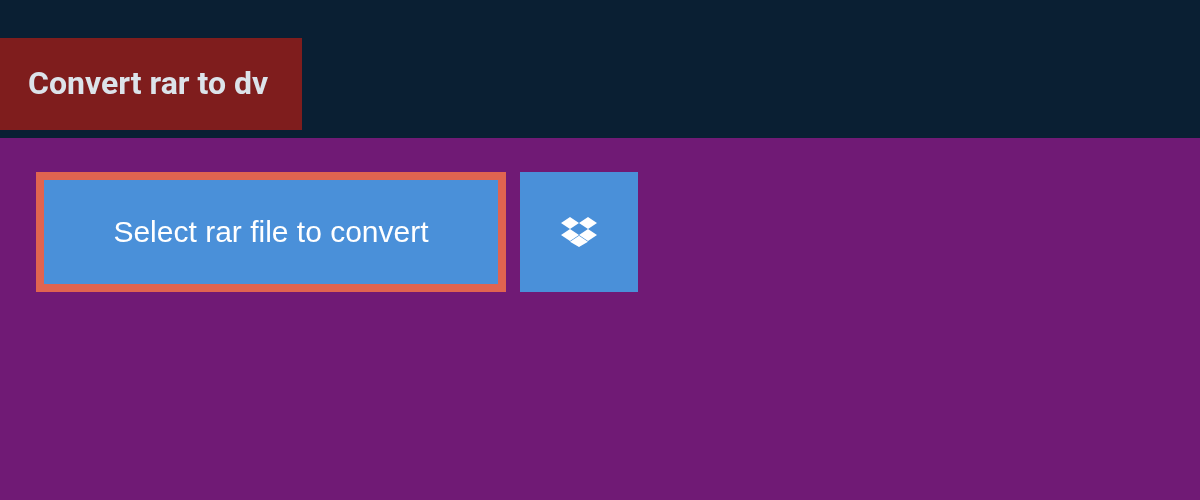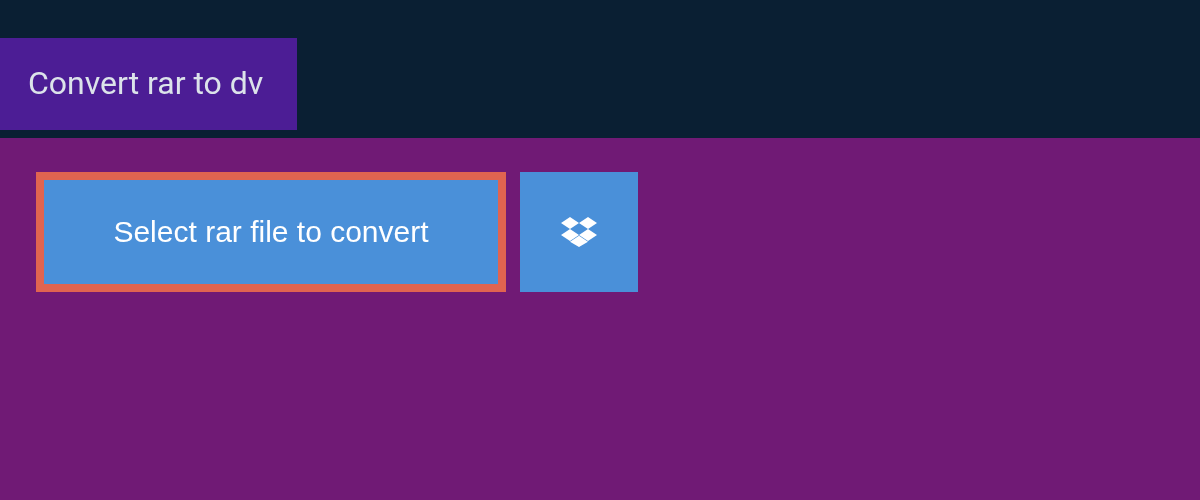--- a/index.html
+++ b/index.html
@@ -15,24 +15,24 @@
       overflow: hidden;
     }
     .panel {
       background: #701a75;
       width: 100%;
       height: 369px;
       margin-top: 8px;
     }
     .tab {
       display: inline-block;
-      background: #4c1d95;
+      background: #7f1d1d;
       color: #dce3ea;
       font-size: 32px;
-      font-weight: 400;
+      font-weight: 700;
       padding: 26px 34px 28px 28px;
       margin-top: 38px;
       margin-left: 0;
     }
     .panel-inner {
       padding: 34px 36px;
       display: flex;
       align-items: stretch;
       gap: 14px;
     }

